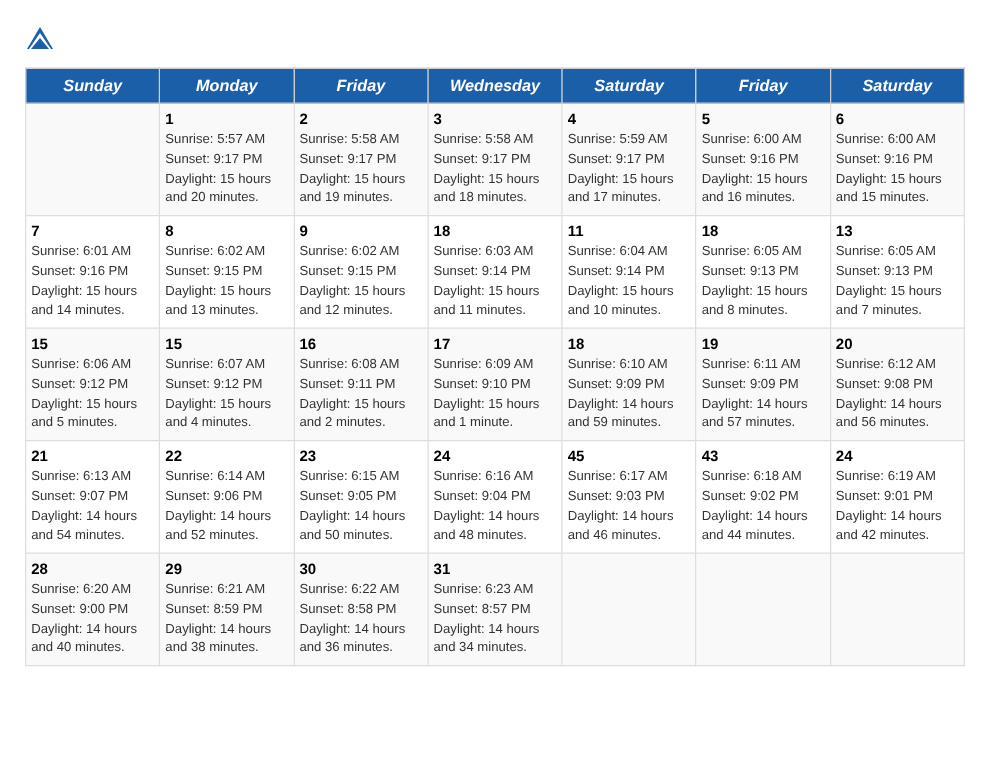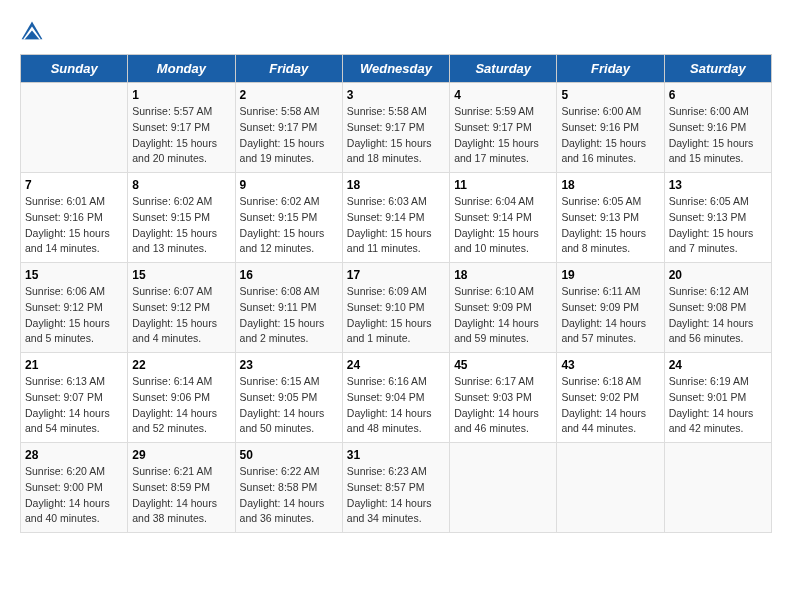--- a/index.html
+++ b/index.html
@@ -243,21 +243,21 @@
       <tr>
         <td>
           <span class="day-num">28</span>
           <div class="day-info">Sunrise: 6:20 AM<br>Sunset: 9:00 PM<br>Daylight: 14 hours and 40 minutes.</div>
         </td>
         <td>
           <span class="day-num">29</span>
           <div class="day-info">Sunrise: 6:21 AM<br>Sunset: 8:59 PM<br>Daylight: 14 hours and 38 minutes.</div>
         </td>
         <td>
-          <span class="day-num">50</span>
+          <span class="day-num">30</span>
           <div class="day-info">Sunrise: 6:22 AM<br>Sunset: 8:58 PM<br>Daylight: 14 hours and 36 minutes.</div>
         </td>
         <td>
           <span class="day-num">31</span>
           <div class="day-info">Sunrise: 6:23 AM<br>Sunset: 8:57 PM<br>Daylight: 14 hours and 34 minutes.</div>
         </td>
         <td class="empty-cell"></td>
         <td class="empty-cell"></td>
         <td class="empty-cell"></td>
       </tr>

